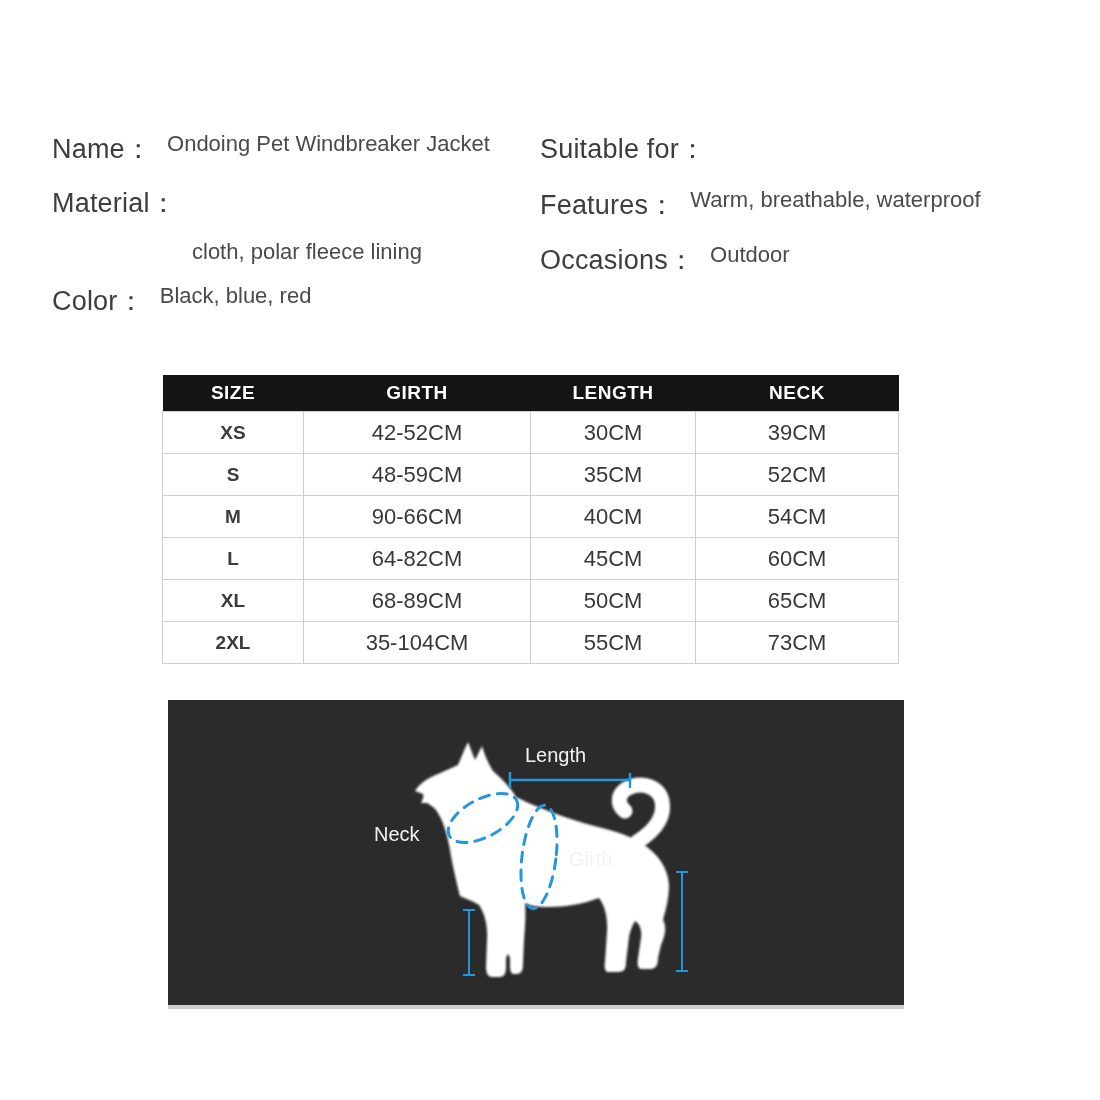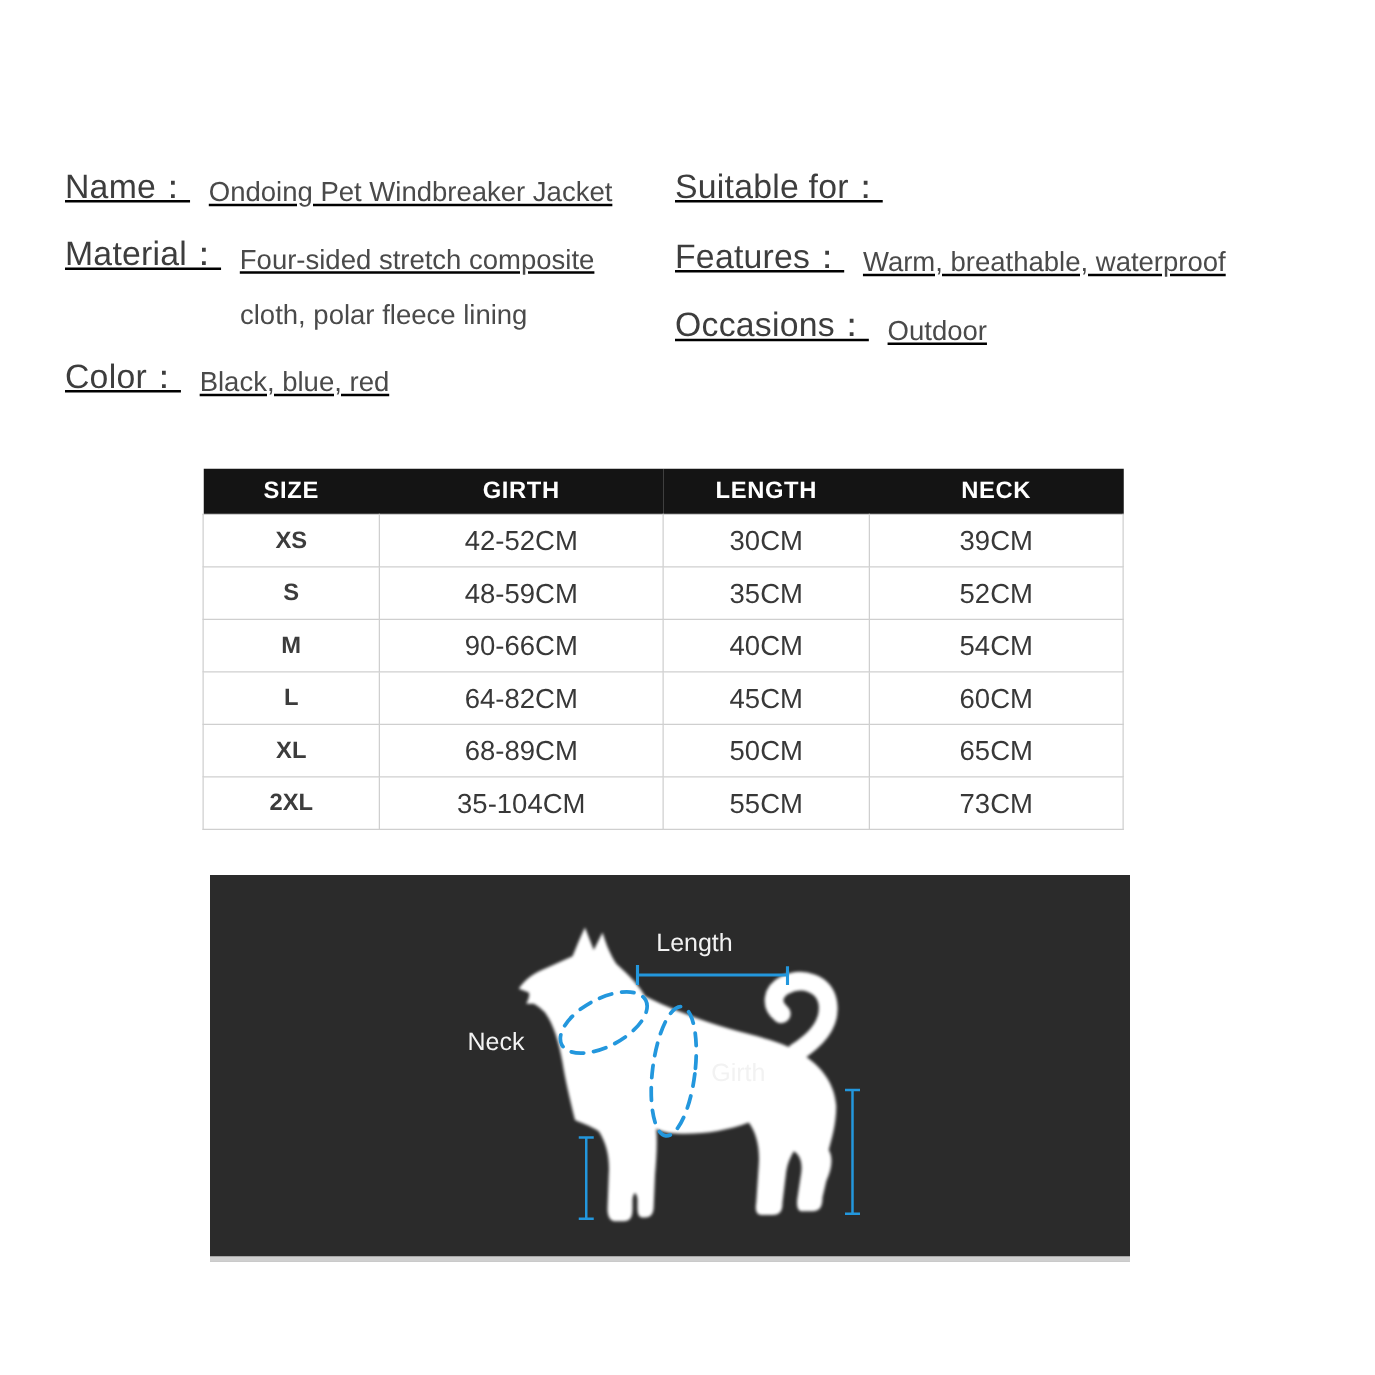--- a/index.html
+++ b/index.html
@@ -1,21 +1,21 @@
 <!DOCTYPE html>
 <html><head>
 <meta charset="utf-8">
 <style>
   html,body{margin:0;padding:0;}
   body{
     width:1100px;height:1100px;position:relative;background:#ffffff;
     font-family:"Liberation Sans","DejaVu Sans",sans-serif;overflow:hidden;
   }
   
-  .info-row{position:absolute;display:flex;align-items:flex-end;gap:15px;white-space:nowrap;text-decoration:underline;}
+  .info-row{position:absolute;display:flex;align-items:flex-start;gap:15px;white-space:nowrap;}
   .info-label{font-size:27px;color:#3d3d3d;letter-spacing:.2px;}
   .info-value{font-size:22px;color:#4a4a4a;}
   .info-cont{position:absolute;font-size:22px;color:#4a4a4a;white-space:nowrap;}
   
   .size-table-wrap{position:absolute;left:162px;top:375px;width:736px;}
   table.size-table{border-collapse:collapse;table-layout:fixed;width:736px;background:#ffffff;padding-left:20px;}
   table.size-table thead th{
     background:#141414;color:#ffffff;font-size:19px;font-weight:bold;
     height:36px;padding:0;text-align:center;letter-spacing:.5px;border:0;
   }
@@ -40,21 +40,20 @@
 
 <div>
 
   <div class="info-row" style="left:52px;top:131px;">
     <span class="info-label">Name：</span>
     <span class="info-value">Ondoing Pet Windbreaker Jacket</span>
   </div>
 
   <div class="info-row" style="left:52px;top:185px;">
     <span class="info-label">Material：</span>
-    <span class="info-value">Four-sided stretch composite</span>
   </div>
   <div class="info-cont" style="left:192px;top:239px;">cloth, polar fleece lining</div>
 
   <div class="info-row" style="left:52px;top:283px;">
     <span class="info-label">Color：</span>
     <span class="info-value">Black, blue, red</span>
   </div>
 
   <div class="info-row" style="left:540px;top:131px;">
     <span class="info-label">Suitable for：</span>

